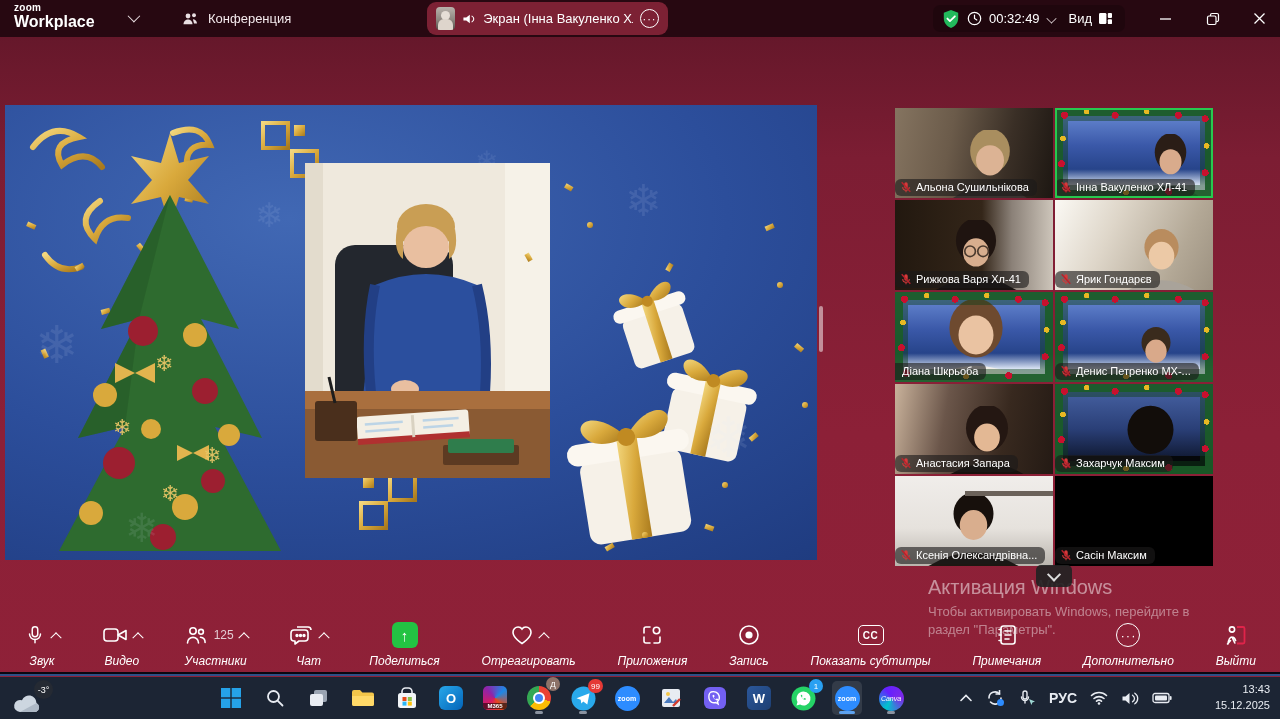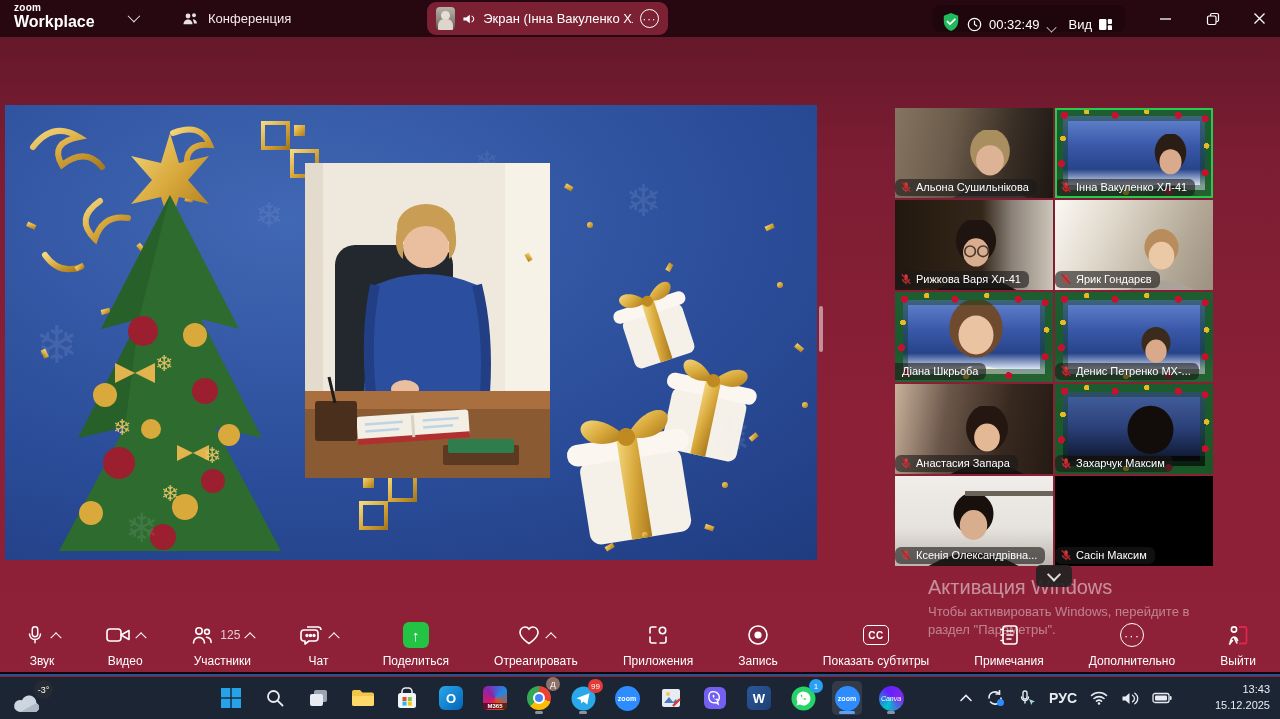--- a/index.html
+++ b/index.html
@@ -25,21 +25,21 @@
   .tab-avatar { width:19px; height:23px; border-radius:4px; overflow:hidden; flex:0 0 auto;
     background:linear-gradient(180deg,#b9b2ac 0%,#8e8780 55%,#55504b 100%); position:relative; }
   .tab-avatar::before { content:""; position:absolute; left:5px; top:4px; width:9px; height:9px; border-radius:50%;
     background:#e6ded6; }
   .tab-avatar::after { content:""; position:absolute; left:2px; top:12px; width:15px; height:11px; border-radius:6px 6px 0 0;
     background:#ded5cc; }
   .share-tab .lbl { white-space:nowrap; overflow:hidden; max-width:160px; }
   .ellipsis-circle { width:19px; height:19px; border:1.4px solid #fff; border-radius:50%;
     display:flex; align-items:center; justify-content:center; font-size:11px; letter-spacing:1px; flex:0 0 auto; }
   .top-right-pill { position:absolute; left:933px; top:5px; width:192px; height:27px; border-radius:7px;
-    background:rgba(0,0,0,.20); display:flex; align-items:flex-end; gap:7px; padding:0 9px; font-size:13px; }
+    background:rgba(0,0,0,.20); display:flex; align-items:center; gap:7px; padding:0 9px; font-size:13px; }
   .view-group { display:flex; align-items:center; gap:6px; margin-left:6px; }
   .win-btn { position:absolute; top:0; width:42px; height:37px; display:flex; align-items:center; justify-content:center; color:#fff; }
   .chev-down { width:9px; height:9px; border-right:1.6px solid #e9dfe2; border-bottom:1.6px solid #e9dfe2;
     transform:rotate(45deg) translateY(-2px); }
 
   
   .slide { position:absolute; left:5px; top:105px; width:812px; height:455px; z-index:2;
     background:radial-gradient(120% 120% at 35% 25%, #4168b4 0%, #2c4e9b 45%, #203d82 80%, #1a346f 100%); overflow:hidden; }
   .flake { position:absolute; color:#dfe9ff; pointer-events:none; }
 
@@ -93,21 +93,21 @@
   .watermark { position:absolute; left:928px; top:576px; width:320px; z-index:8; pointer-events:none;
     color:rgba(255,255,255,.50); }
   .watermark .t { font-size:20px; }
   .watermark .s { font-size:13px; margin-top:4px; color:rgba(255,255,255,.44); line-height:1.35; }
 
   
   .toolbar { position:absolute; left:0; top:614px; width:1280px; height:61px; z-index:5;
     display:flex; align-items:center; justify-content:space-between; padding:0 24px; color:#fff; }
   .tool { display:flex; flex-direction:column; align-items:center; gap:5px; }
   .tool-top { display:flex; align-items:center; gap:6px; height:28px; }
-  .tool-label { font-size:12px; white-space:nowrap; }
+  .tool-label { font-size:12px; white-space:nowrap;font-style:italic; }
   .chev-up { width:8px; height:8px; border-left:1.6px solid #fff; border-top:1.6px solid #fff;
     transform:rotate(45deg) translate(2px,2px); }
   .count { font-size:12px; color:#e3ccd3; }
   .share-ico { width:26px; height:26px; border-radius:6px; background:#23c343; display:flex; align-items:center;
     justify-content:center; font-size:15px; font-weight:bold; color:#fff; }
   .cc-box { width:26px; height:20px; border:1.6px solid #fff; border-radius:5px; display:flex; align-items:center;
     justify-content:center; font-size:10px; font-weight:bold; letter-spacing:.5px; }
   .more-circle { width:24px; height:24px; border:1.6px solid #fff; border-radius:50%; display:flex; align-items:center;
     justify-content:center; font-size:13px; letter-spacing:1px; }
 

